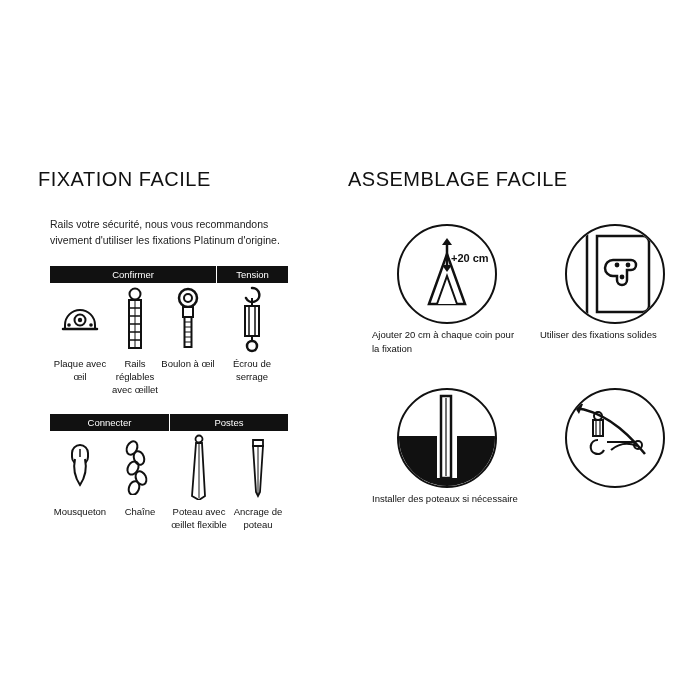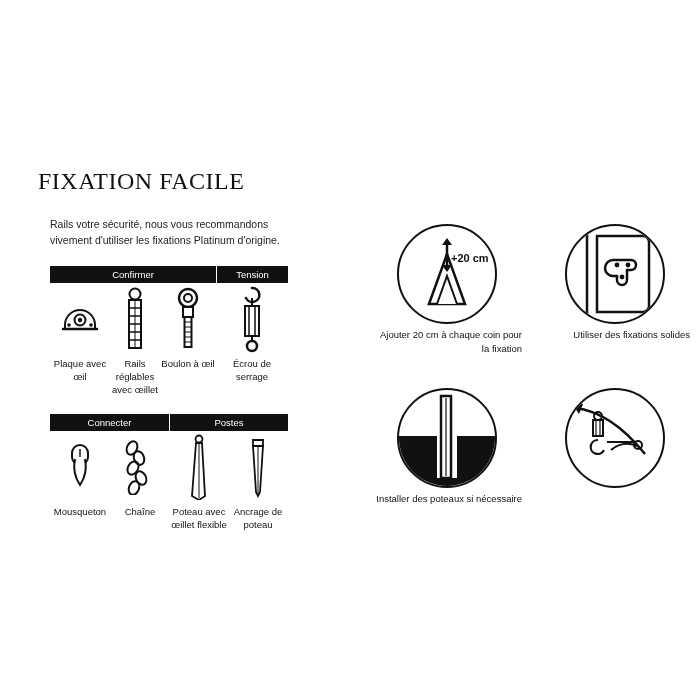--- a/index.html
+++ b/index.html
@@ -13,22 +13,22 @@
     height: 700px;
     background: #ffffff;
     font-family: "Liberation Sans", sans-serif;
     color: #111111;
     overflow: hidden;
   }
 
   
   .heading {
     position: absolute;
-    font-family: Liberation Serif, serif;
-    font-size: 24px;
+    font-family: Liberation Sans, sans-serif;
+    font-size: 20px;
     letter-spacing: 0.5px;
     color: #111111;
     white-space: nowrap;
   }
   #left-heading  { left: 38px;  top: 168px; }
   #right-heading { left: 348px; top: 168px; }
 
   
   .intro {
     position: absolute;
@@ -90,21 +90,21 @@
     height: 72px;
     display: flex;
     align-items: center;
     justify-content: center;
   }
 
   
   .circle-item {
     position: absolute;
     width: 150px;
-    text-align: right;
+    text-align: left;
   }
   .circle {
     width: 96px;
     height: 96px;
     border: 2.5px solid #111111;
     border-radius: 50%;
     margin: 0 auto;
     position: relative;
     overflow: hidden;
     background: #ffffff;
@@ -246,20 +246,21 @@
     </div>
 
     <div class="lbl-row">
       <div class="lbl" style="width:60px">Mousqueton</div>
       <div class="lbl" style="width:60px">Chaîne</div>
       <div class="lbl" style="width:58px">Poteau avec œillet flexible</div>
       <div class="lbl" style="width:60px">Ancrage de poteau</div>
     </div>
   </div>
 
+  <div class="heading" id="right-heading">ASSEMBLAGE FACILE</div>
 
   <div class="circle-item" id="circ-1">
     <div class="circle">
       <svg width="96" height="96" viewBox="0 0 96 96">
         <path d="M30 78 L48 28 L66 78 z" fill="#fff" stroke="#111" stroke-width="2.5"></path>
         <path d="M38 78 L48 50 L58 78" fill="#fff" stroke="#111" stroke-width="2"></path>
         <path d="M48 16 v26" stroke="#111" stroke-width="2.5"></path>
         <path d="M48 12 l-5 7 h10 z" fill="#111"></path>
         <path d="M48 46 l-5 -7 h10 z" fill="#111"></path>
       </svg>

